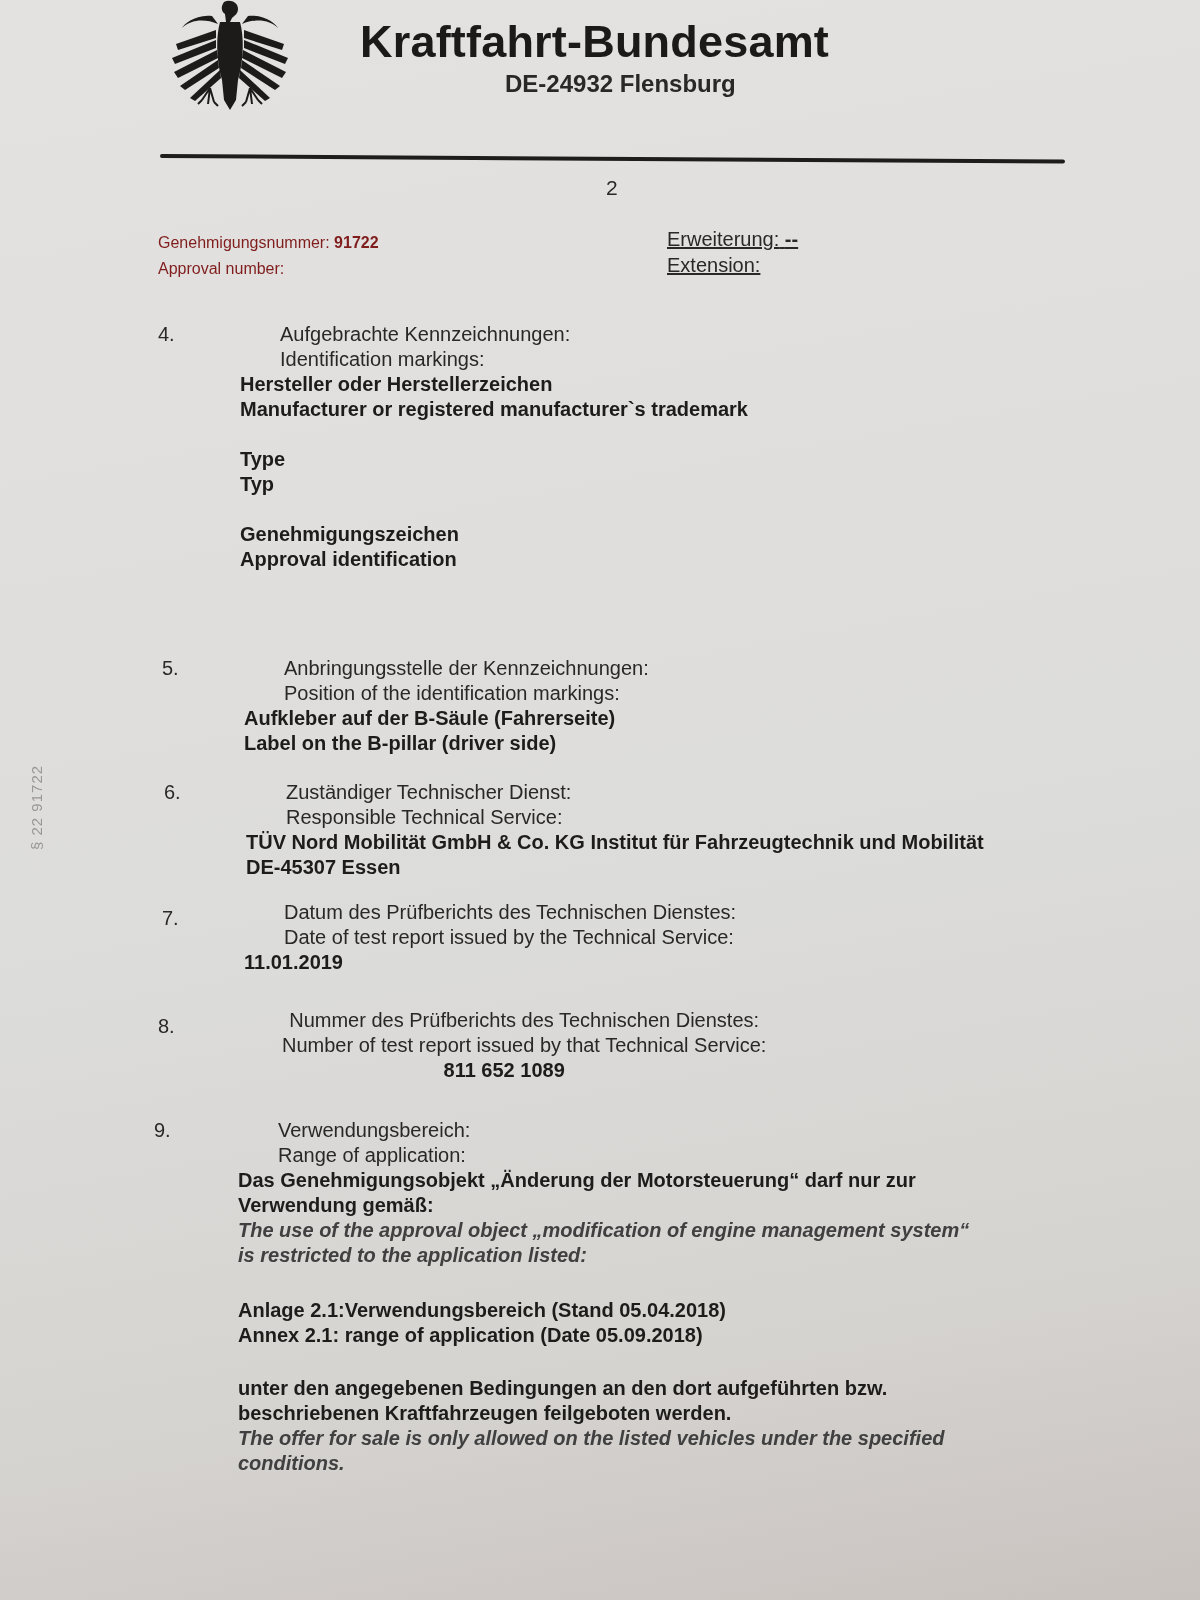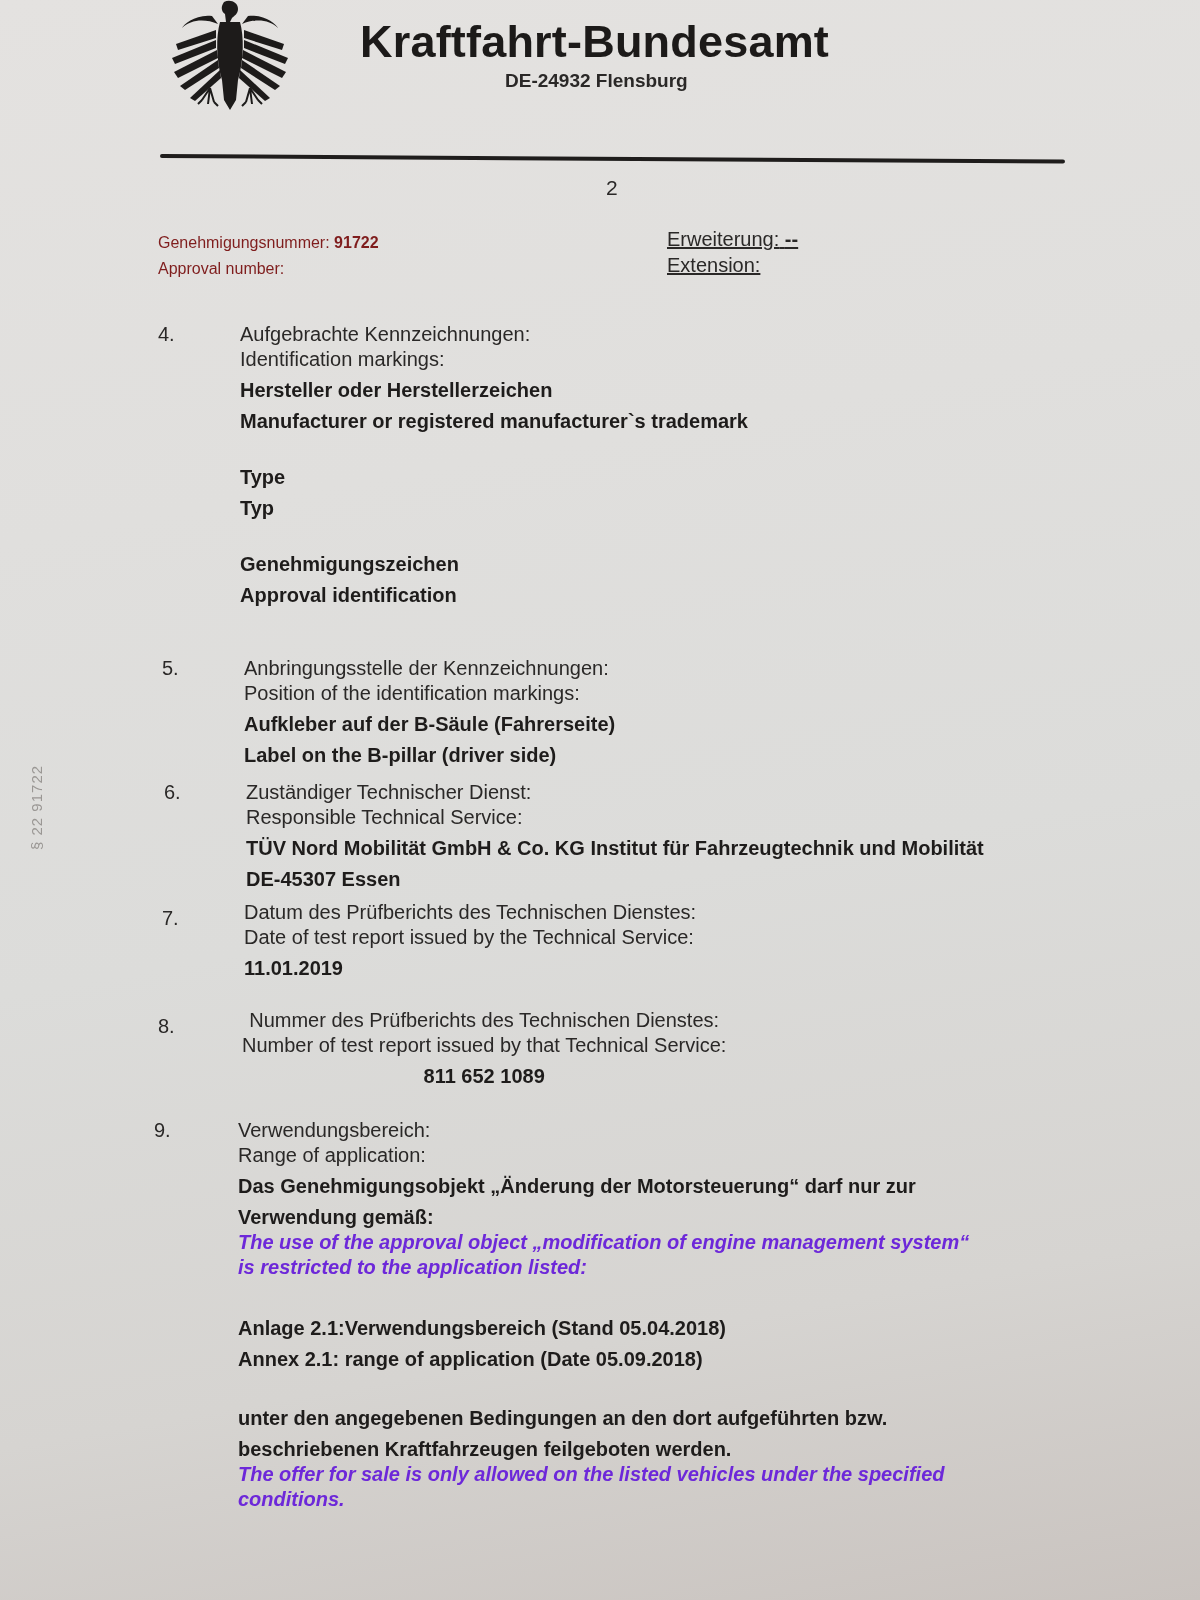--- a/index.html
+++ b/index.html
@@ -36,21 +36,21 @@
       top: 16px;
       font-size: 45px;
       font-weight: bold;
       letter-spacing: 0.2px;
       color: #1c1a19;
     }
     .org-address {
       position: absolute;
       left: 505px;
       top: 70px;
-      font-size: 19px;
+      font-size: 24px;
       font-weight: bold;
       color: #2a2827;
     }
     .header-rule {
       position: absolute;
       left: 160px;
       top: 154px;
       width: 905px;
       height: 4px;
       background: #1f1d1c;
@@ -106,23 +106,23 @@
     }
     .section .num {
       position: absolute;
       left: 0;
       top: 0;
     }
     .section .body {
       position: absolute;
       white-space: nowrap;
     }
-    .section .line { display: block; }
-    .section .bline { display: block; font-weight: bold; color: #1e1c1b; margin-top: 6px; }
-    .section .iline { display: block; font-weight: bold; font-style: italic; color: #6d28d9; }
+    .section .line { display: block; margin-left: 40px; }
+    .section .bline { display: block; font-weight: bold; color: #1e1c1b; }
+    .section .iline { display: block; font-weight: bold; font-style: italic; color: #404040; }
     .gap { display: block; height: 25px; }
   </style>
 </head>
 <body>
 
 <div class="page">
 
   <svg class="eagle" viewBox="0 0 124 116" xmlns="http://www.w3.org/2000/svg">
     <g fill="#1d1b1a">
 

